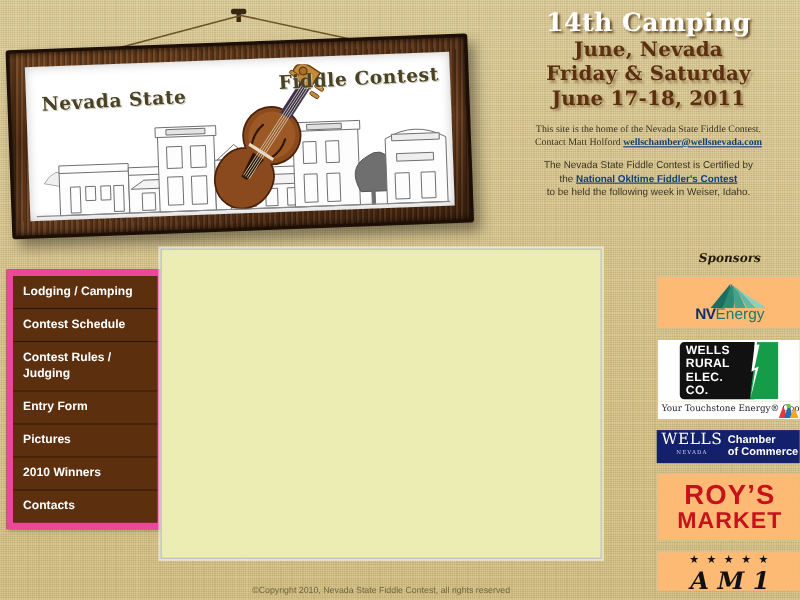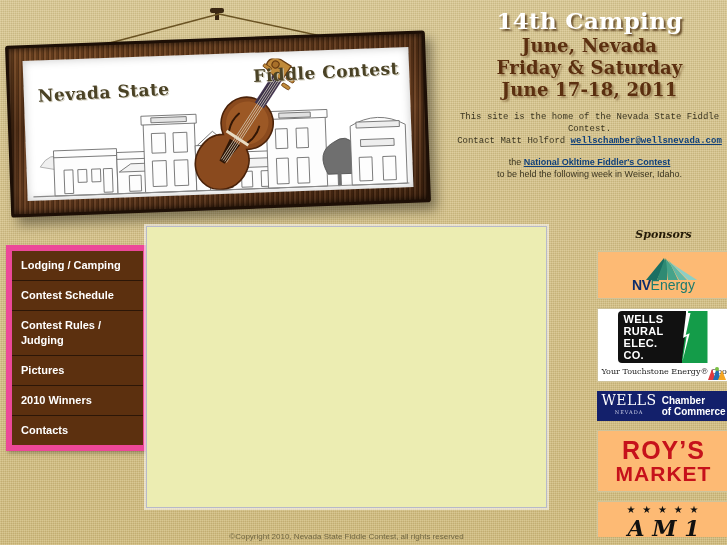--- a/index.html
+++ b/index.html
@@ -120,21 +120,21 @@
     font-size: 18px;
     color: #5b2f10;
     text-shadow: 2px 2px 2px rgba(120,90,50,0.55);
     margin-top: 1px;
     letter-spacing: 0.2px;
   }
   .hdr-date { margin-top: 1px; }
 
   .info-block {
     margin-top: 11px;
-    font-family: Liberation Mono, monospace;
+    font-family: Liberation Serif, serif;
     font-size: 9px;
     color: #3b3520;
     line-height: 12px;
   }
   .info-block a {
     color: #10407a;
     font-weight: bold;
     text-decoration: underline;
   }
   .cert-block {
@@ -498,31 +498,33 @@
   <div class="hdr-line hdr-date">June 17-18, 2011</div>
 
   <div class="info-block">
     <div>This site is the home of the Nevada State Fiddle Contest.</div>
     <div>
       <span>Contact Matt Holford </span><a href="#">wellschamber@wellsnevada.com</a>
     </div>
   </div>
 
   <div class="cert-block">
+    <div>The Nevada State Fiddle Contest is Certified by</div>
     <div>
       <span>the </span><a href="#">National Okltime Fiddler's Contest</a>
     </div>
     <div>to be held the following week in Weiser, Idaho.</div>
   </div>
 </div>
 
 <nav id="nav">
   <a href="#" class="nav-item">Lodging / Camping</a>
   <a href="#" class="nav-item">Contest Schedule</a>
   <a href="#" class="nav-item">Contest Rules / Judging</a>
+  <a href="#" class="nav-item">Entry Form</a>
   <a href="#" class="nav-item">Pictures</a>
   <a href="#" class="nav-item">2010 Winners</a>
   <a href="#" class="nav-item">Contacts</a>
 </nav>
 
 <div id="content"></div>
 
 <aside id="sponsors">
   <div class="sponsors-title">Sponsors</div>
 

